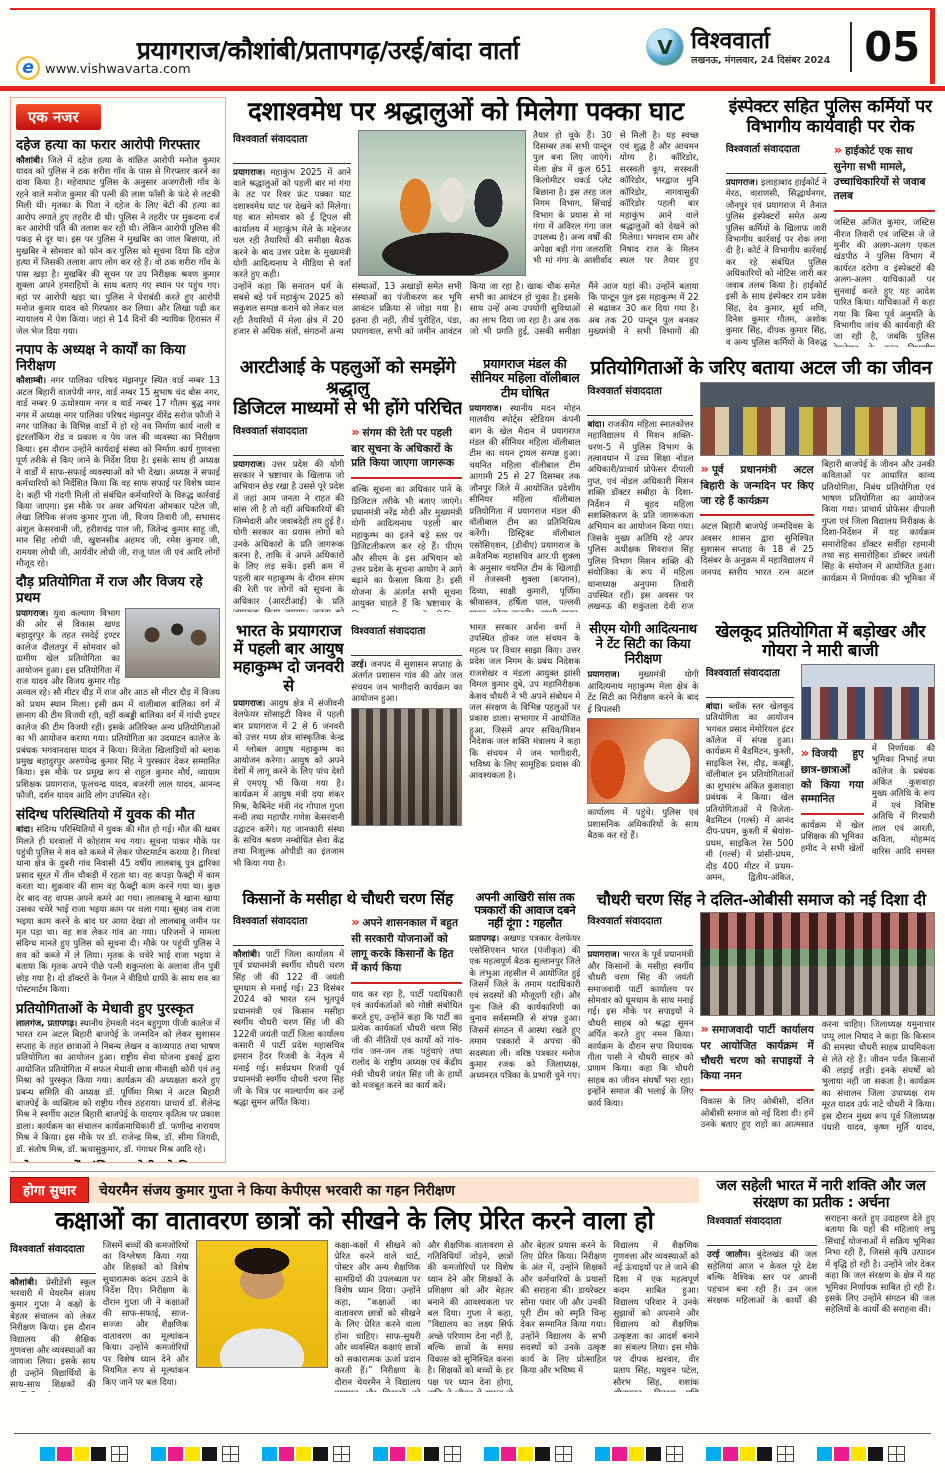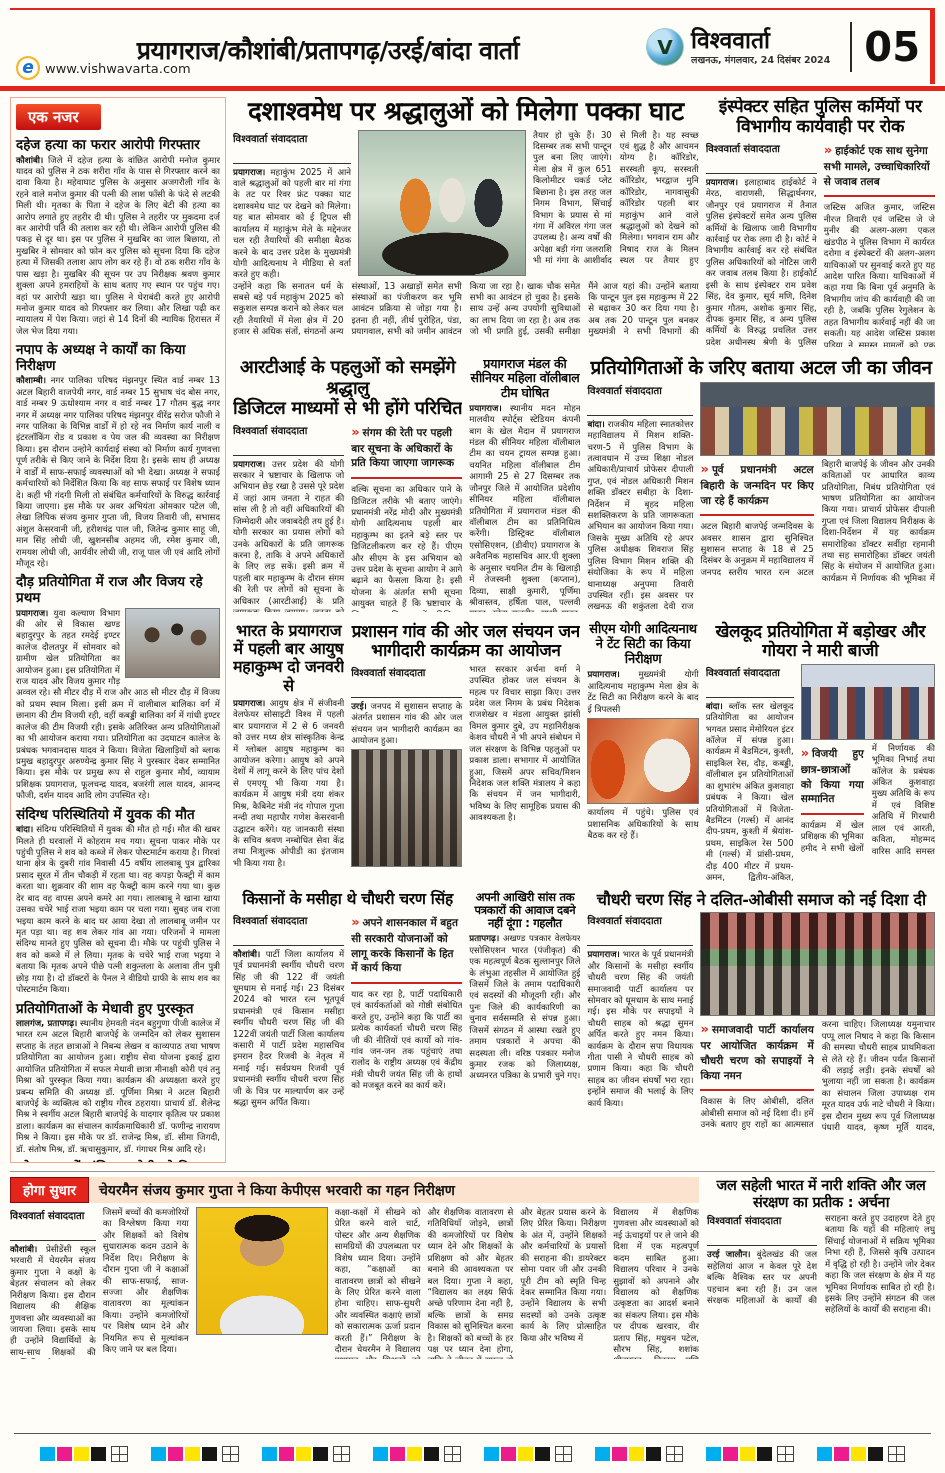--- a/index.html
+++ b/index.html
@@ -161,21 +161,21 @@
           <div class="col" style="flex:0 0 118px;">
             <div class="byline">विश्ववार्ता संवाददाता</div>
             <p class="body"><span class="dl">प्रयागराज।</span> <span>महाकुंभ 2025 में आने वाले श्रद्धालुओं को पहली बार मां गंगा के तट पर रिवर फ्रंट पक्का घाट दशाश्वमेध घाट पर देखने को मिलेगा। यह बात सोमवार को ई ट्रिपल सी कार्यालय में महाकुंभ मेले के मद्देनजर चल रही तैयारियों की समीक्षा बैठक करने के बाद उत्तर प्रदेश के मुख्यमंत्री योगी आदित्यनाथ ने मीडिया से वर्ता करते हुए कही।</span></p>
           </div>
           <div class="ph ph-press" style="flex:0 0 168px;"></div>
           <div class="col body cols2">तैयार हो चुके हैं। 30 दिसम्बर तक सभी पान्टून पुल बना लिए जाएंगे। मेला क्षेत्र में कुल 651 किलोमीटर चकर्ड प्लेट बिछाना है। इस तरह जल निगम विभाग, सिंचाई विभाग के प्रयास से मां गंगा में अविरल गंगा जल उपलब्ध है। अन्य वर्षों की अपेक्षा बड़ी गंगा जलराशि भी मां गंगा के आशीर्वाद से मिली है। यह स्वच्छ एवं शुद्ध है और आचमन योग्य है। कॉरिडोर, सरस्वती कूप, सरस्वती कॉरिडोर, भरद्वाज मुनि कॉरिडोर, नागवासुकी कॉरिडोर पहली बार महाकुंभ आने वाले श्रद्धालुओं को देखने को मिलेगा। भगवान राम और निषाद राज के मिलन स्थल पर तैयार हुए शृंगवेरपुर धाम कॉरिडोर के साथ ही त्रिवेणी पुष्प कॉरिडोर।</div>
         </div>
         <div class="body cols4" style="height:66px;overflow:hidden;margin-top:3px;">उन्होंने कहा कि सनातन धर्म के सबसे बड़े पर्व महाकुंभ 2025 को सकुशल सम्पन्न कराने को लेकर चल रही तैयारियों में मेला क्षेत्र में 20 हजार से अधिक संतों, संगठनों अन्य संस्थाओं, 13 अखाड़ों समेत सभी संस्थाओं का पंजीकरण कर भूमि आवंटन प्रक्रिया से जोड़ा गया है। इतना ही नहीं, तीर्थ पुरोहित, पंडा, प्रयागवाल, सभी को जमीन आवंटन किया जा रहा है। खाक चौक समेत सभी का आवंटन हो चुका है। इसके साथ उन्हें अन्य उपयोगी सुविधाओं का लाभ दिया जा रहा है। अब तक जो भी प्रगति हुई, उसकी समीक्षा मैंने आज यहां की। उन्होंने बताया कि पान्टून पुल इस महाकुम्भ में 22 से बढ़ाकर 30 कर दिया गया है। अब तक 20 पान्टून पुल बनकर मुख्यमंत्री ने सभी विभागों की योजनाओं की प्रगति रिपोर्ट की जानकारी लेते हुए बताया कि प्रधानमंत्री ने बंधवा स्थित बड़े हनुमान कॉरिडोर, अक्षयवट कॉरिडोर पूर्व राज्यपाल पं केसरीनाथ त्रिपाठी की परिकल्पना को भी साकार करने के लिए पर्यटन विभाग और परमार्थ आश्रम के साथ मिलकर तैयार किया गया है। प्रयागराज नगर निगम के माध्यम से पहली बार प्रयागराज की धरती पर भगवान भोलेनाथ के बारह ज्योतिर्लिंग श्रद्धालुओं को देखने के लिए मिलेंगे। उन्होंने कहा कि महाकुंभ को दिव्य, भव्य, स्वच्छ बनाने के लिए राज्य एवं केन्द्र सरकार के सभी विभाग एक साथ मिलकर सभी योजनाओं को तैयार करने में जुटे हुए हैं। एक अच्छा समन्वय देखने को मिल रहा है।</div>
       </article>
 
-      <article class="art" style="grid-column:5/7;grid-row:1;">
+      <article class="art" style="grid-column:5/7;grid-row:1;margin-left:20px;">
         <h2 class="hl" style="font-size:17.5px;">इंस्पेक्टर सहित पुलिस कर्मियों पर विभागीय कार्यवाही पर रोक</h2>
         <div class="flexrow">
           <div class="col">
             <div class="byline">विश्ववार्ता संवाददाता</div>
             <p class="body"><span class="dl">प्रयागराज।</span> <span>इलाहाबाद हाईकोर्ट ने मेरठ, वाराणसी, सिद्धार्थनगर, जौनपुर एवं प्रयागराज में तैनात पुलिस इंस्पेक्टरों समेत अन्य पुलिस कर्मियों के खिलाफ जारी विभागीय कार्रवाई पर रोक लगा दी है। कोर्ट ने विभागीय कार्रवाई कर रहे संबंधित पुलिस अधिकारियों को नोटिस जारी कर जवाब तलब किया है। हाईकोर्ट इसी के साथ इंस्पेक्टर राम प्रवेश सिंह, देव कुमार, सूर्य मणि, दिनेश कुमार गौतम, अशोक कुमार सिंह, दीपक कुमार सिंह, व अन्य पुलिस कर्मियों के विरुद्ध प्रचलित उत्तर प्रदेश अधीनस्थ श्रेणी के पुलिस अधिकारियों की दंड एवं अपील नियमावली 1991 के नियम 14 (1) के अन्तर्गत विभागीय कार्यवाही स्थगित कर दी है।</span></p>
           </div>
           <div class="col">
             <div class="pq"><span class="mark">»</span><span>हाईकोर्ट एक साथ सुनेगा सभी मामले, उच्चाधिकारियों से जवाब तलब</span></div>
             <p class="body">जस्टिस अजित कुमार, जस्टिस नीरज तिवारी एवं जस्टिस जे जे मुनीर की अलग-अलग एकल खंडपीठ ने पुलिस विभाग में कार्यरत दरोगा व इंस्पेक्टरों की अलग-अलग याचिकाओं पर सुनवाई करते हुए यह आदेश पारित किया। याचिकाओं में कहा गया कि बिना पूर्व अनुमति के विभागीय जांच की कार्यवाही की जा रही है, जबकि पुलिस रेगुलेशन के तहत विभागीय कार्रवाई नहीं की जा सकती। यह आदेश जस्टिस प्रकाश पड़िया ने समस्त मामलों को एक साथ सुनने का निर्देश देते हुए उच्चाधिकारियों से जवाब तलब किया है।</p>
           </div>
@@ -217,21 +217,20 @@
           </div>
         </div>
       </article>
 
       <article class="art rule-top" style="grid-column:1/2;grid-row:3;">
         <h3 class="hl" style="font-size:16px;">भारत के प्रयागराज में पहली बार आयुष महाकुम्भ दो जनवरी से</h3>
         <p class="body"><span class="dl">प्रयागराज।</span> <span>आयुष क्षेत्र में संजीवनी वेलफेयर सोसाइटी विश्व में पहली बार प्रयागराज में 2 से 6 जनवरी को उत्तर मध्य क्षेत्र सांस्कृतिक केन्द्र में ग्लोबल आयुष महाकुम्भ का आयोजन करेगा। आयुष को अपने देशों में लागू करने के लिए पांच देशों से एमएयू भी किया गया है। कार्यक्रम में आयुष मंत्री दया शंकर मिश्र, कैबिनेट मंत्री नंद गोपाल गुप्ता नन्दी तथा महापौर गणेश केसरवानी उद्घाटन करेंगे। यह जानकारी संस्था के सचिव श्रवण नम्बोधित सेवा केंद्र तथा निःशुल्क ओपीडी का इंतजाम भी किया गया है।</span></p>
       </article>
 
       <article class="art rule-top" style="grid-column:2/4;grid-row:3;">
-        <h2 class="hl" style="font-size:17px;">प्रशासन गांव की ओर जल संचयन जन भागीदारी कार्यक्रम का आयोजन</h2>
         <div class="flexrow">
           <div class="col">
             <div class="byline">विश्ववार्ता संवाददाता</div>
             <p class="body"><span class="dl">उरई।</span> <span>जनपद में सुशासन सप्ताह के अंतर्गत प्रशासन गांव की ओर जल संचयन जन भागीदारी कार्यक्रम का आयोजन हुआ।</span></p>
             <div class="ph ph-crowd" style="margin-top:3px;"></div>
           </div>
           <div class="col">
             <p class="body">भारत सरकार अर्चना वर्मा ने उपस्थित होकर जल संचयन के महत्व पर विचार साझा किए। उत्तर प्रदेश जल निगम के प्रबंध निदेशक राजशेखर व मंडला आयुक्त झांसी विमल कुमार दुबे, उप महानिरीक्षक केशव चौधरी ने भी अपने संबोधन में जल संरक्षण के विभिन्न पहलुओं पर प्रकाश डाला। सभागार में आयोजित हुआ, जिसमें अपर सचिव/मिशन निदेशक जल शक्ति मंत्रालय ने कहा कि संचयन में जन भागीदारी, भविष्य के लिए सामूहिक प्रयास की आवश्यकता है।</p>
           </div>
         </div>
@@ -299,20 +298,21 @@
 
     </section>
   </div>
 
   <div class="bottomband">
     <div class="bottomleft">
       <div class="kickrow">
         <span class="kicker">होगा सुधार</span>
         <span class="strip">चेयरमैन संजय कुमार गुप्ता ने किया केपीएस भरवारी का गहन निरीक्षण</span>
       </div>
+      <h1 class="hl bl-hl">कक्षाओं का वातावरण छात्रों को सीखने के लिए प्रेरित करने वाला हो</h1>
       <div class="bl-body">
         <div class="bl-col">
           <div class="byline">विश्ववार्ता संवाददाता</div>
           <p class="body"><span class="dl">कौशांबी।</span> <span>प्रेसीडेंसी स्कूल भरवारी में चेयरमैन संजय कुमार गुप्ता ने कक्षों के बेहतर संचालन को लेकर निरीक्षण किया। इस दौरान विद्यालय की शैक्षिक गुणवत्ता और व्यवस्थाओं का जायजा लिया। इसके साथ ही उन्होंने विद्यार्थियों के साथ-साथ शिक्षकों की उपस्थिति और पठन-पाठन को भी परखा। इस दौरान उन्होंने यह भी देखा कि शिक्षकों द्वारा बच्चों को दिए जाने वाले कार्य कितने प्रभावी और शिक्षाप्रद हैं।</span></p>
         </div>
         <div class="bl-col">
             <p class="body">जिसमें बच्चों की कमजोरियों का विश्लेषण किया गया और शिक्षकों को विशेष सुधारात्मक कदम उठाने के निर्देश दिए। निरीक्षण के दौरान गुप्ता जी ने कक्षाओं की साफ-सफाई, साज-सज्जा और शैक्षणिक वातावरण का मूल्यांकन किया। उन्होंने कमजोरियों पर विशेष ध्यान देने और नियमित रूप से मूल्यांकन किए जाने पर बल दिया।</p>
           </div>
         <div class="ph ph-portrait"></div>
         <div class="bl-col">

